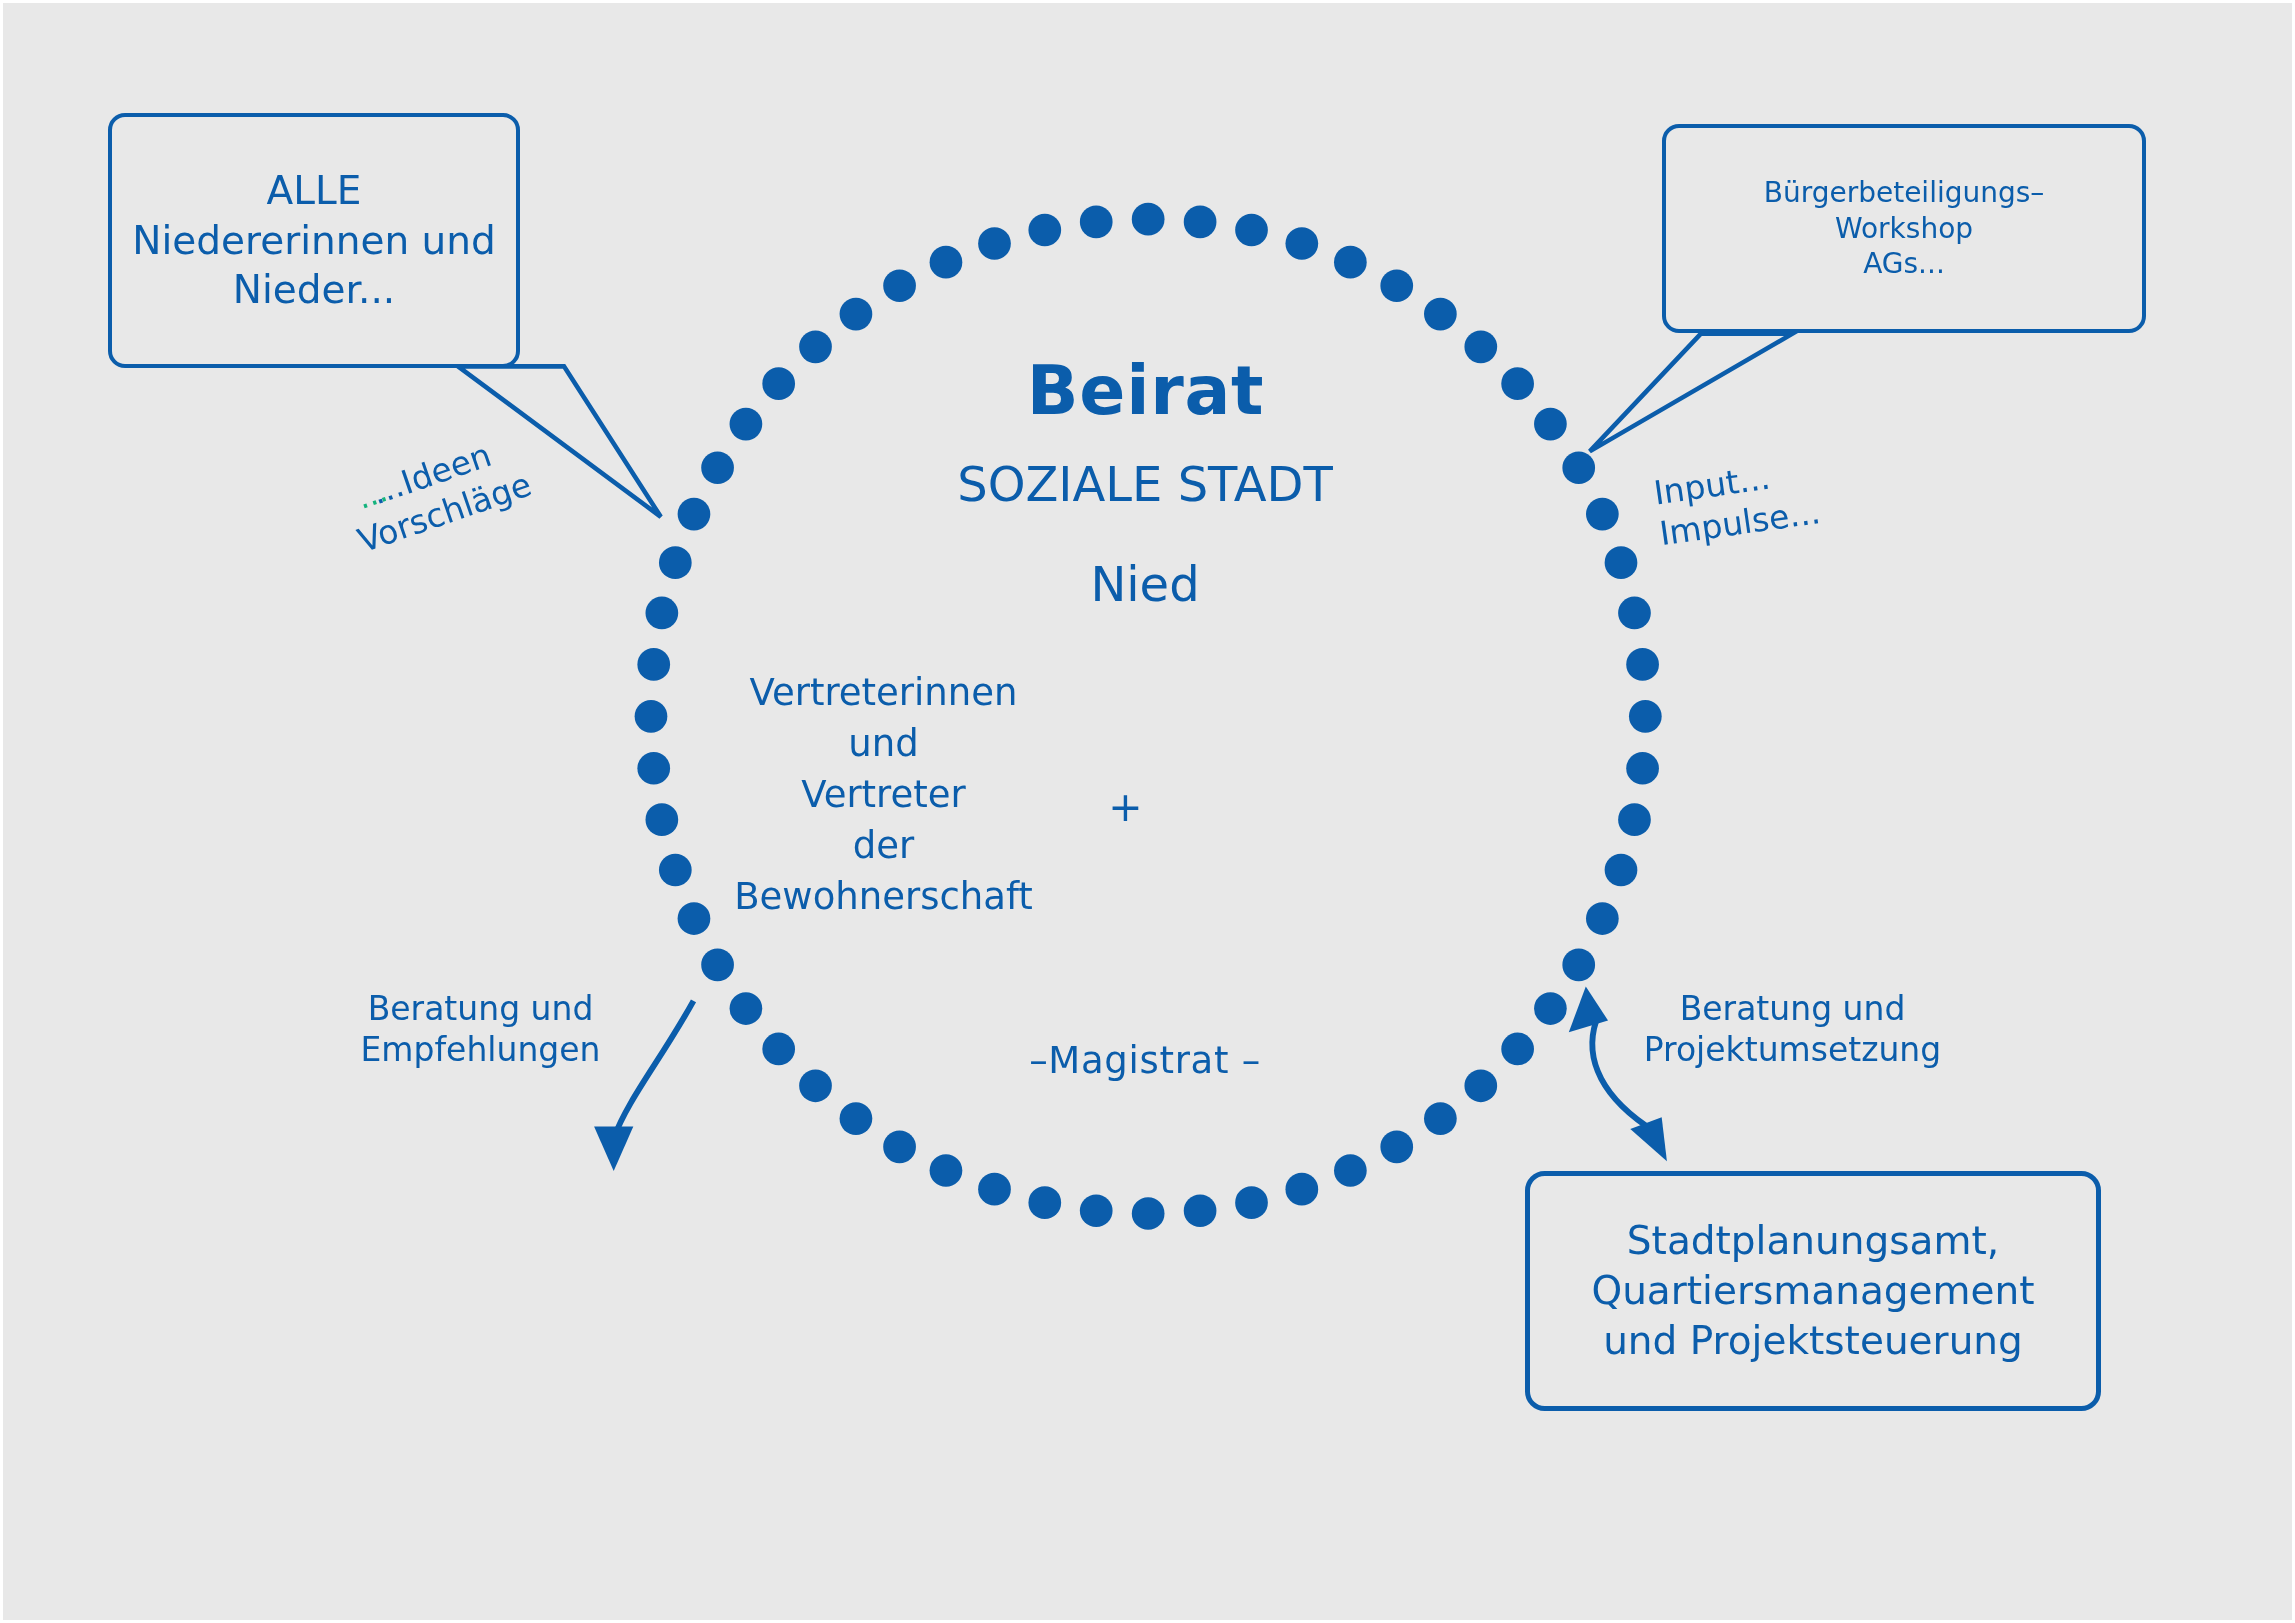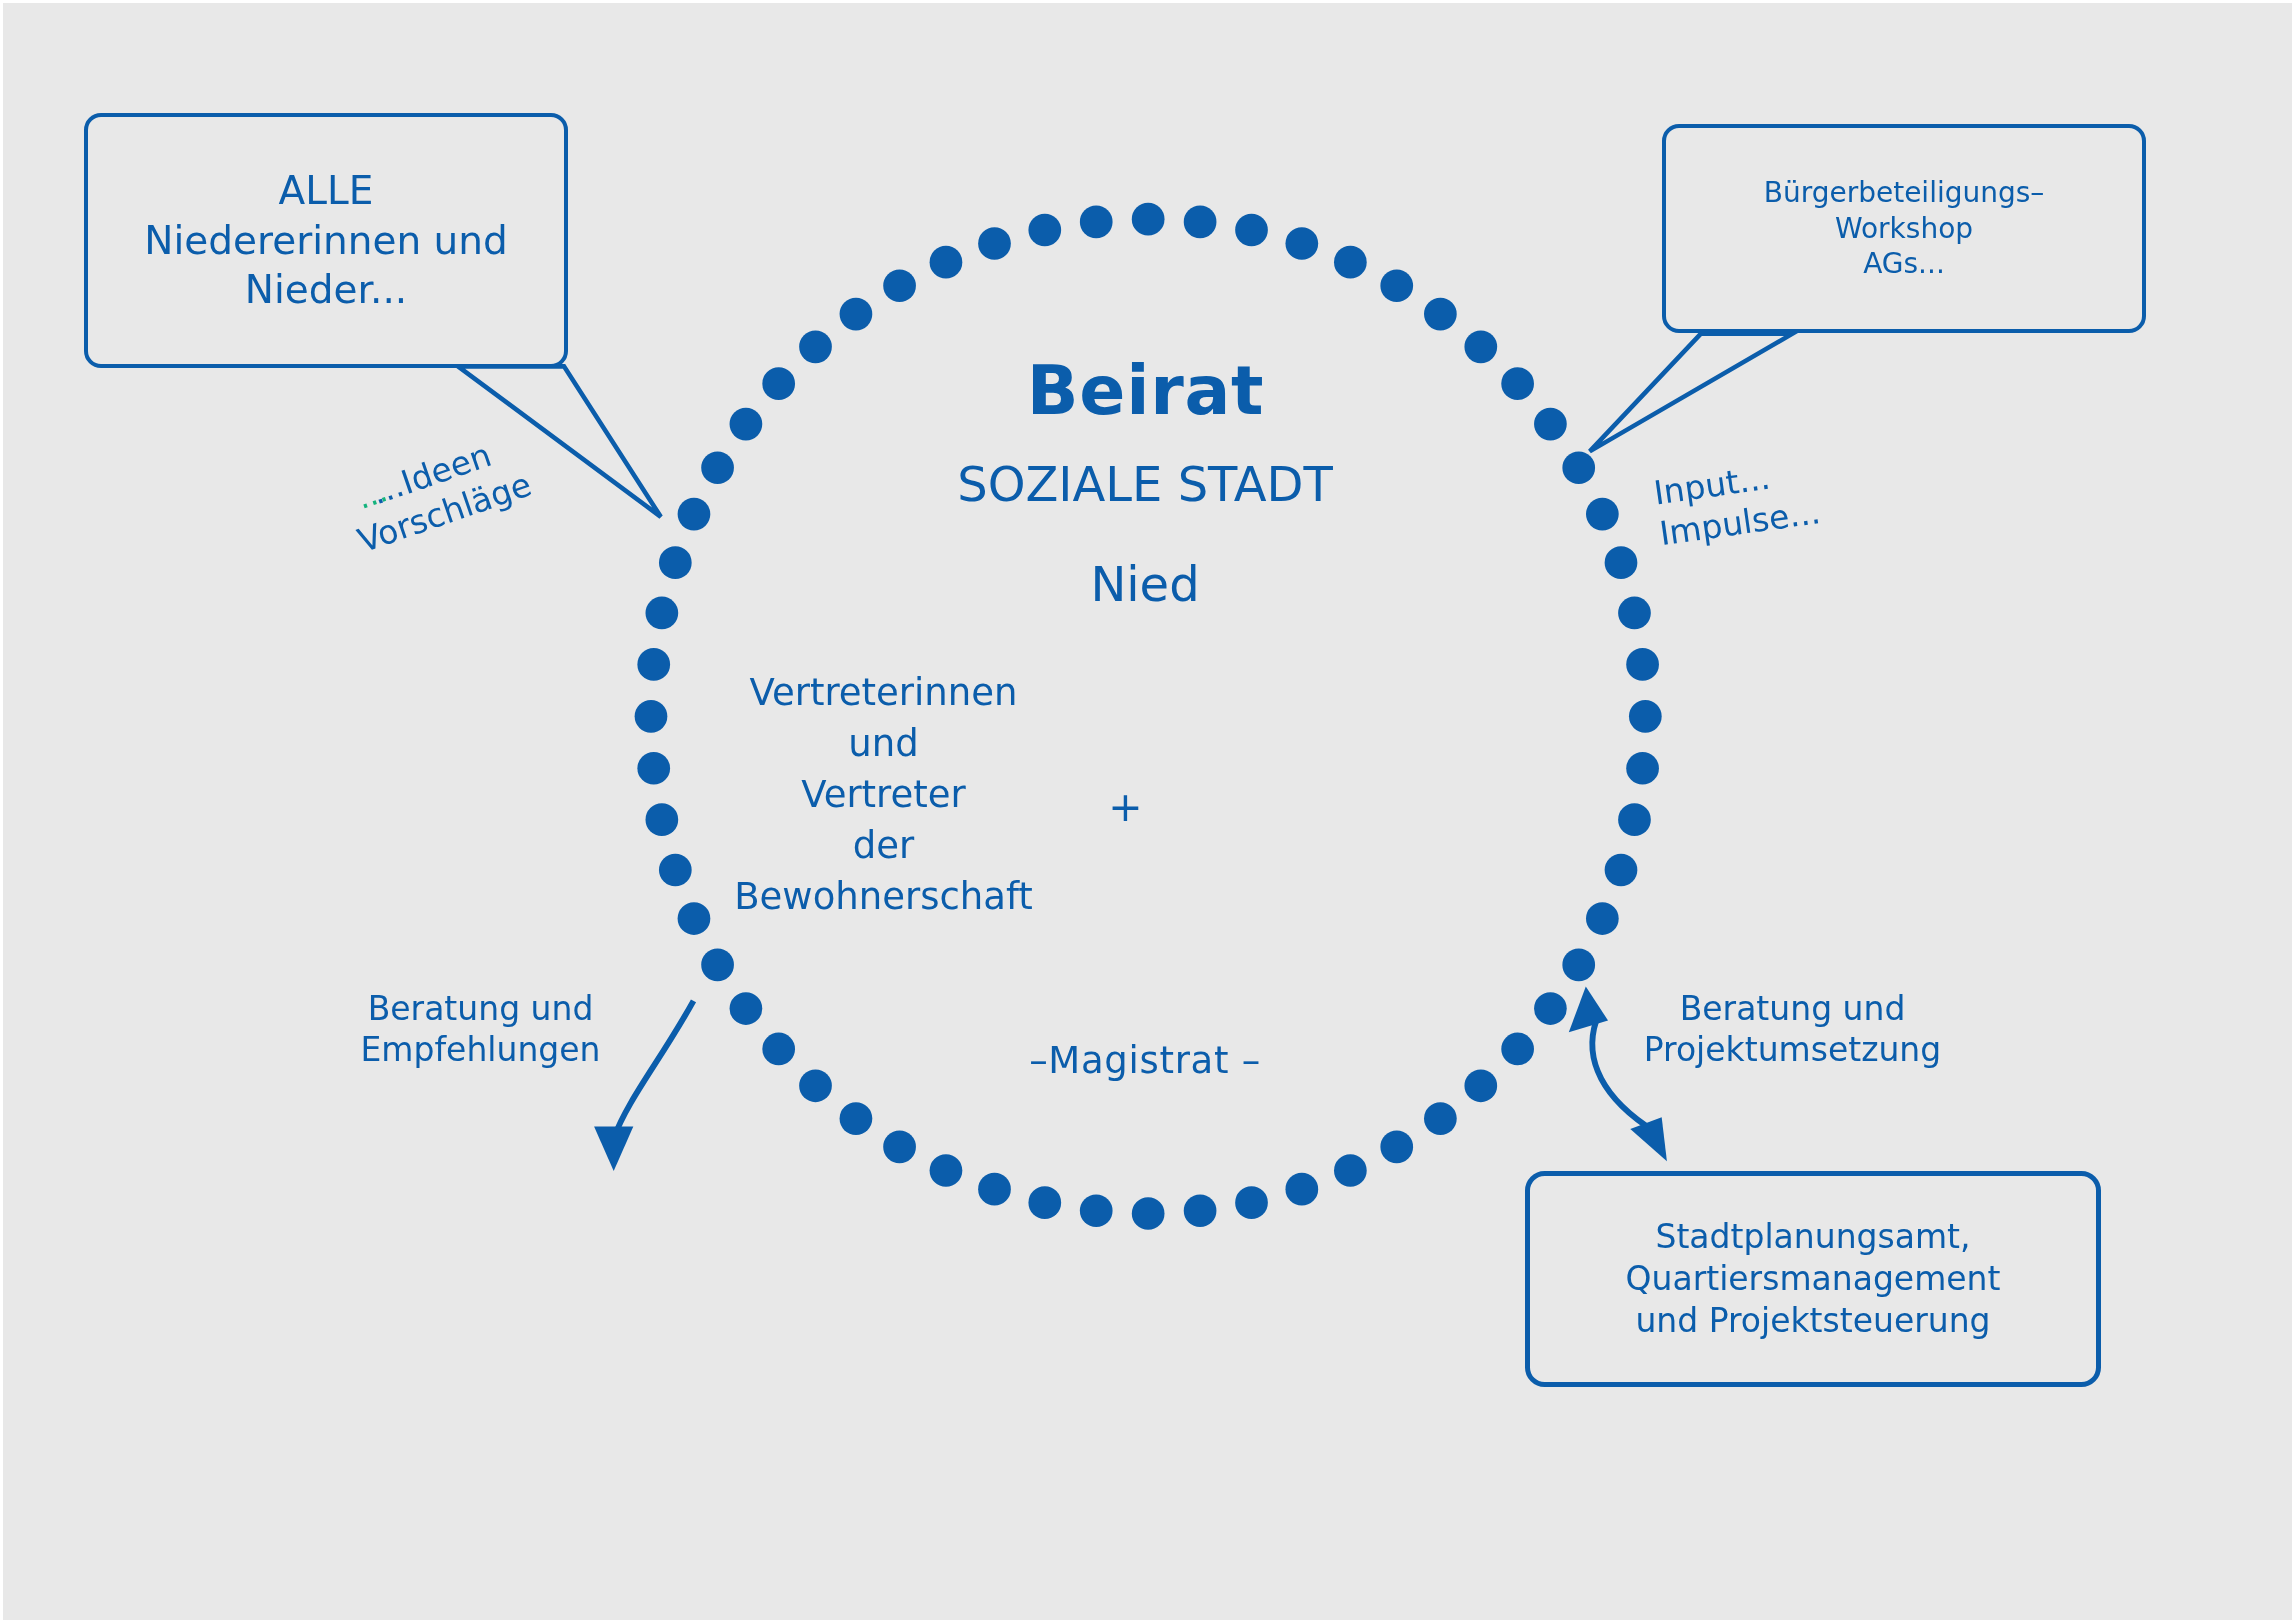--- a/index.html
+++ b/index.html
@@ -103,23 +103,23 @@
     background: #e8e8e8;
     color: #0b5dab;
     display: flex;
     align-items: center;
     justify-content: center;
     text-align: center;
     box-sizing: border-box;
     line-height: 1.28;
   }
   #callout-alle {
-    left: 84px;
+    left: 108px;
     top: 113px;
-    width: 484px;
+    width: 412px;
     height: 255px;
     font-size: 39px;
   }
   #callout-buerger {
     left: 1662px;
     top: 124px;
     width: 484px;
     height: 209px;
     font-size: 28px;
   }
@@ -129,22 +129,22 @@
     width: 478px;
     height: 216px;
     font-size: 39px;
     border-width: 5.9px;
     border-radius: 19.6px;
   }
   #box-stadtplanung {
     left: 1525px;
     top: 1171px;
     width: 576px;
-    height: 216px;
-    font-size: 33px;
+    height: 240px;
+    font-size: 39px;
     border-width: 5.9px;
     border-radius: 19.6px;
   }
 
   
   .annot {
     position: absolute;
     color: #0b5dab;
     font-size: 33px;
     line-height: 1.25;

